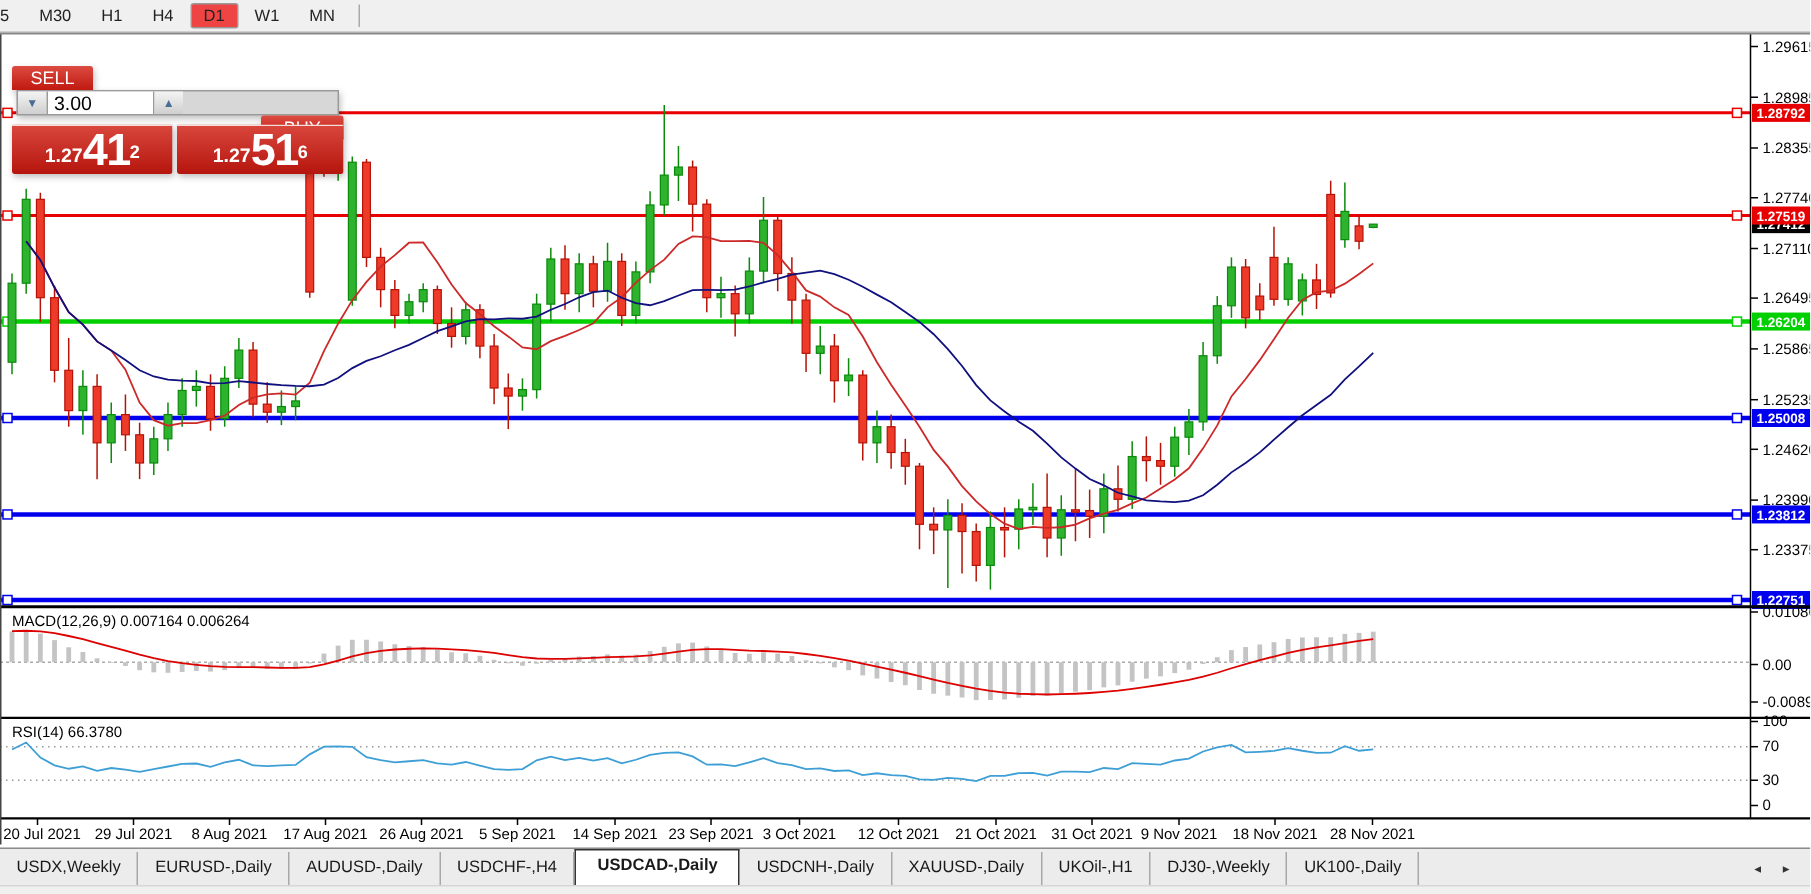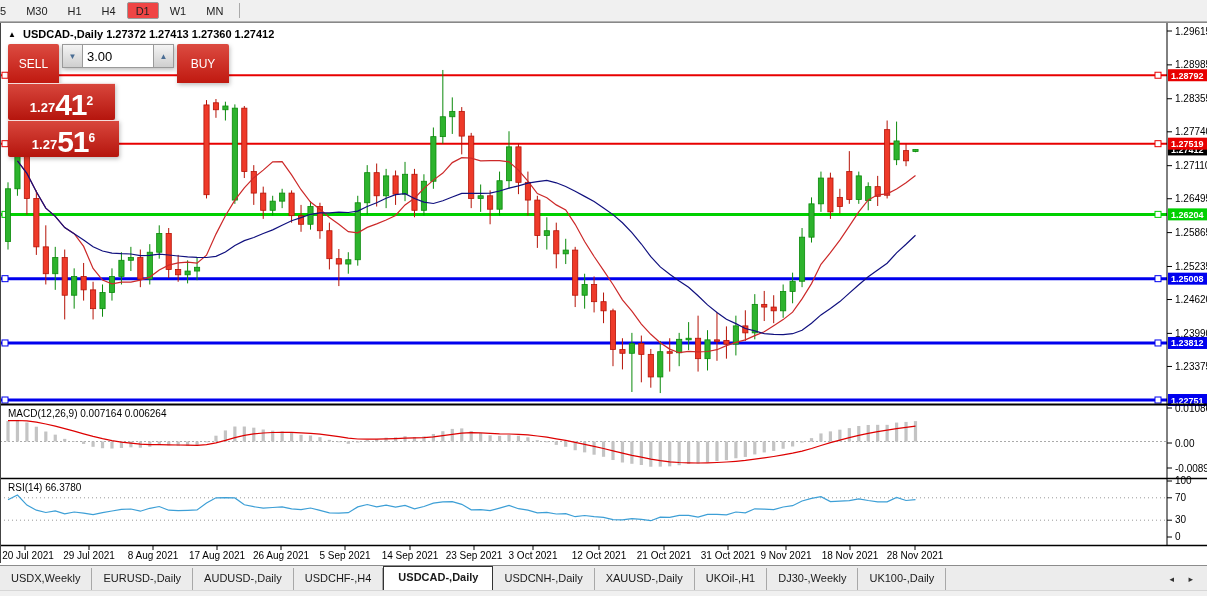--- a/index.html
+++ b/index.html
@@ -15,31 +15,31 @@
   
   #chartwin{position:absolute;left:0;top:22px;width:1207px;height:543px;background:#fff;}
   #svg{position:absolute;left:0;top:0;}
   svg text{font-family:"Liberation Sans",sans-serif;}
   
   .chart-title{position:absolute;left:8px;top:6px;font-size:11px;font-weight:bold;color:#000;white-space:nowrap;}
   .chart-title .tri{font-size:8px;margin-right:4px;vertical-align:1px;}
   
   .trade-widget{position:absolute;left:8px;top:22px;width:221px;
                 filter:drop-shadow(1px 2px 2px rgba(0,0,0,.25));}
-  .tw-row1{display:flex;height:39px;}
+  .tw-row1{display:flex;height:39px;flex-direction:column;}
   .tw-btn{font-family:"Liberation Sans",sans-serif;color:#fff;font-size:12px;border:none;cursor:pointer;
           background:linear-gradient(#dc4b41,#c01910);border-radius:2px 2px 0 0;}
   .tw-sell{width:54px;}
   .tw-buy{width:55px;margin-left:auto;}
   .tw-spin{display:flex;height:22px;margin:0 3px;border:1px solid #9a9a9a;background:#d7d7d7;align-items:stretch;}
   .tw-arrow{width:19px;background:linear-gradient(#f4f4f4,#cfcfcf);border:none;color:#4a6d94;
             font-size:8px;padding:0;cursor:pointer;}
   .tw-vol{width:62px;border:none;border-left:1px solid #9a9a9a;border-right:1px solid #9a9a9a;
           text-align:left;font-size:13px;padding:0 4px;font-family:"Liberation Sans",sans-serif;}
-  .tw-row2{display:flex;height:33px;flex-direction:column;}
+  .tw-row2{display:flex;height:33px;}
   .tw-price{color:#fff;background:linear-gradient(#d8463c,#b5150d);border-radius:0 0 2px 2px;
             border-top:1px solid rgba(255,255,255,.85);display:flex;align-items:flex-end;
             justify-content:center;padding-bottom:2px;cursor:pointer;}
   .tw-price-sell{width:107px;margin-right:3px;}
   .tw-price-buy{width:111px;}
   .pr-small{font-size:13px;font-weight:bold;line-height:20px;}
   .pr-big{font-size:30px;font-weight:bold;line-height:26px;letter-spacing:-1px;}
   .pr-sup{font-size:12px;font-weight:bold;line-height:34px;align-self:flex-start;}
   
   .tabbar{position:absolute;left:0;top:565px;width:1207px;height:25px;background:#ececec;
@@ -471,25 +471,20 @@
         <line x1="728" y1="546" x2="728" y2="550" stroke="#000"></line>
         <text x="728" y="559" font-size="10" fill="#000" text-anchor="middle">31 Oct 2021</text>
         <line x1="786" y1="546" x2="786" y2="550" stroke="#000"></line>
         <text x="786" y="559" font-size="10" fill="#000" text-anchor="middle">9 Nov 2021</text>
         <line x1="850" y1="546" x2="850" y2="550" stroke="#000"></line>
         <text x="850" y="559" font-size="10" fill="#000" text-anchor="middle">18 Nov 2021</text>
         <line x1="915" y1="546" x2="915" y2="550" stroke="#000"></line>
         <text x="915" y="559" font-size="10" fill="#000" text-anchor="middle">28 Nov 2021</text>
       </svg>
 
-    <div class="chart-title">
-      <span class="tri">▲</span>
-      <span>USDCAD-,Daily</span>
-      <span>1.27372 1.27413 1.27360 1.27412</span>
-    </div>
 
     <div class="trade-widget">
       <div class="tw-row1">
         <button class="tw-btn tw-sell">SELL</button>
         <div class="tw-spin">
           <button class="tw-arrow">▼</button>
           <input class="tw-vol" readonly="" value="3.00" style="">
           <button class="tw-arrow">▲</button>
         </div>
         <button class="tw-btn tw-buy">BUY</button>

